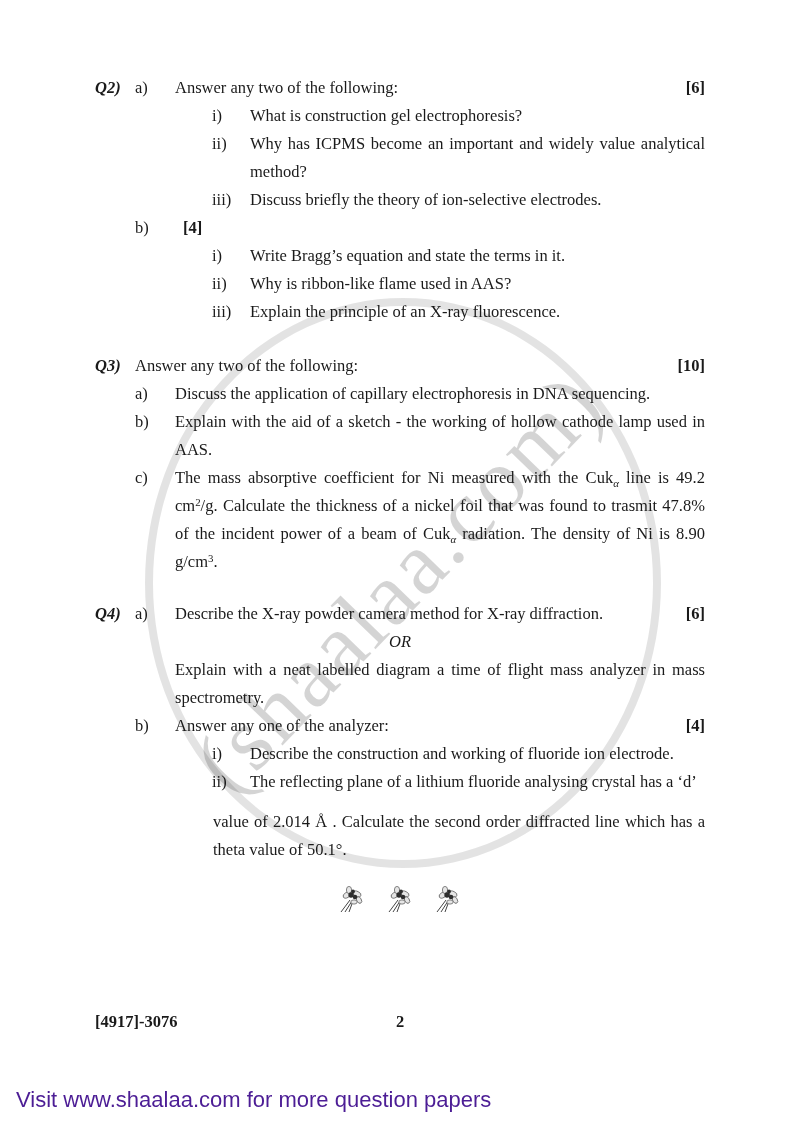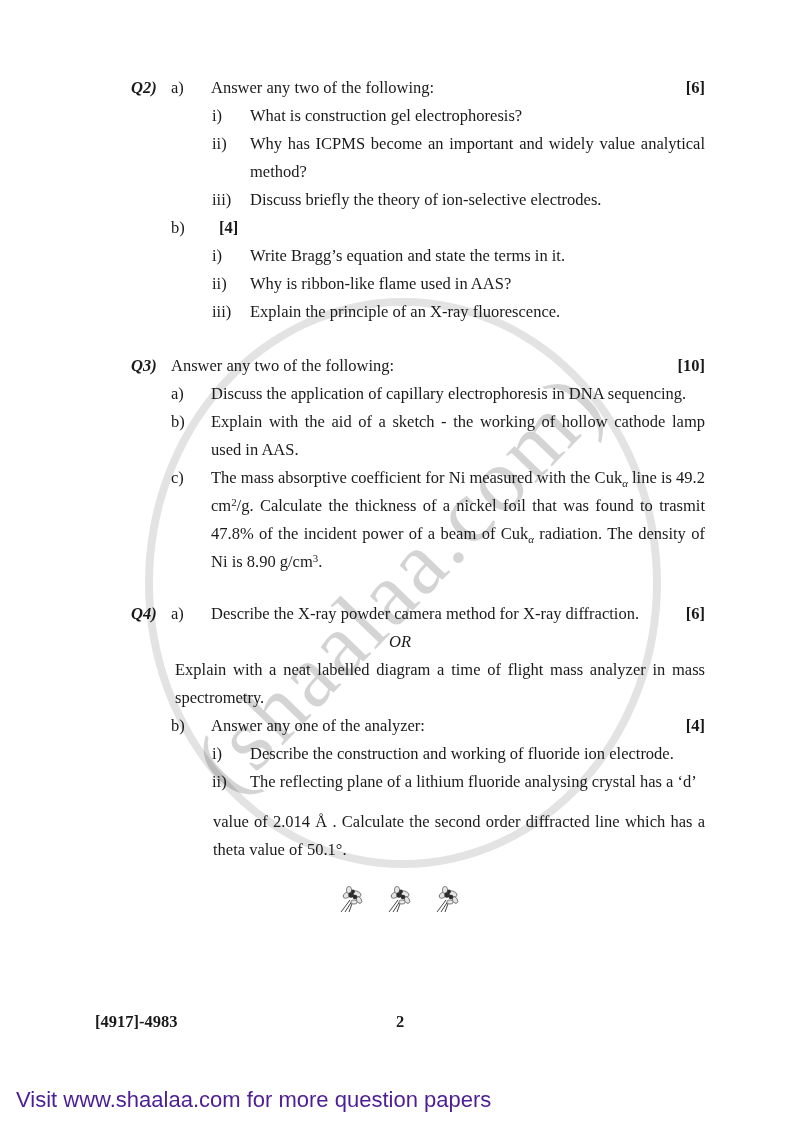--- a/index.html
+++ b/index.html
@@ -15,21 +15,21 @@
   }
   .wm-text{
     position:absolute;left:398px;top:582px;
     transform:translate(-50%,-50%) rotate(-46deg);
     font-size:90px;letter-spacing:3px;white-space:nowrap;
     color:rgba(0,0,0,0.17);font-family:"Liberation Serif", serif;
   }
   
   .qblock{position:absolute;left:95px;width:610px;line-height:28px;}
   .q2{top:74px;} .q3{top:352px;} .q4{top:600px;}
-  .row{display:flex;align-items:flex-start;margin-left:36px;}
+  .row{display:flex;align-items:flex-start;}
   .qnum{width:40px;font-weight:bold;font-style:italic;flex:none;}
   .plet{width:40px;flex:none;}
   .ptxt{flex:1;}
   .marks{font-weight:bold;margin-left:8px;flex:none;}
   .sub{display:flex;margin-left:117px;align-items:flex-start;}
   .rnum{width:38px;flex:none;}
   .rtxt{flex:1;}
   .just{text-align:justify;}
   .indent80{margin-left:80px;}
   .indent155{margin-left:118px;}
@@ -200,18 +200,18 @@
       <g fill="#2e2e2e">
           <circle cx="14" cy="9" r="2.7"></circle>
           <circle cx="18" cy="11" r="2.3"></circle>
           <circle cx="16" cy="5.5" r="1.9"></circle>
         </g>
     </svg>
   </div>
 
   <div class="footer">
     <span class="page-num">2</span>
-    <span class="paper-code">[4917]-4983</span>
+    <span class="paper-code">[4917]-3076</span>
   </div>
 
   <div class="bottom-note">Visit www.shaalaa.com for more question papers</div>
 
 </div>
 
 </body></html>

